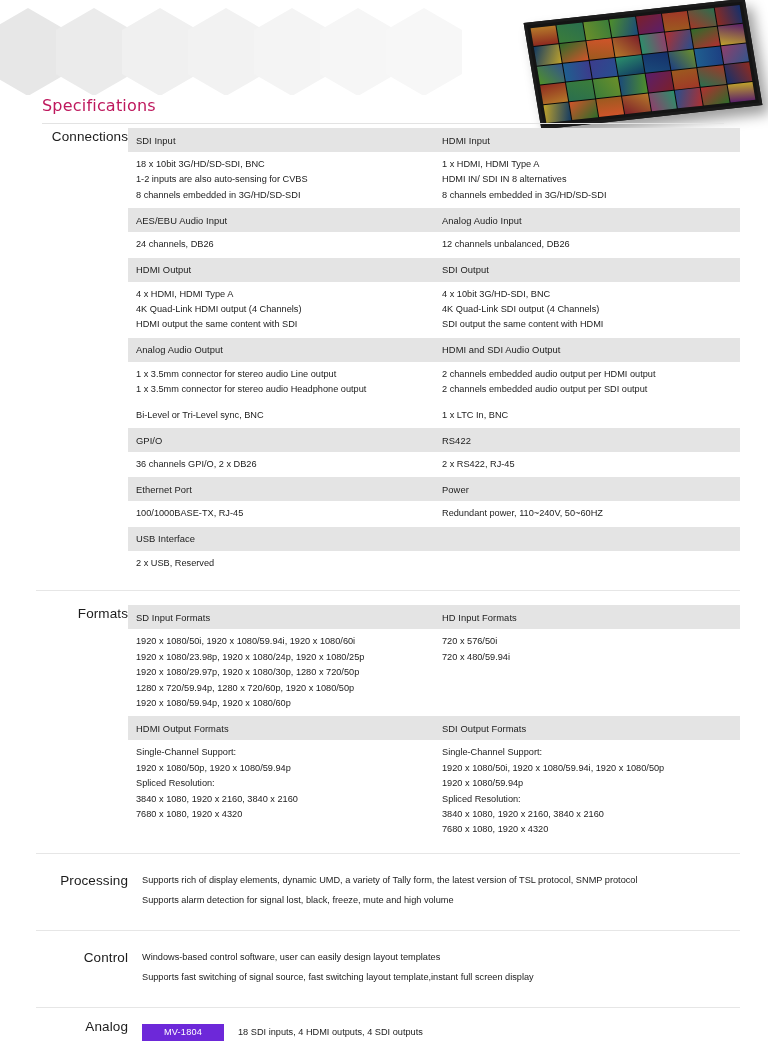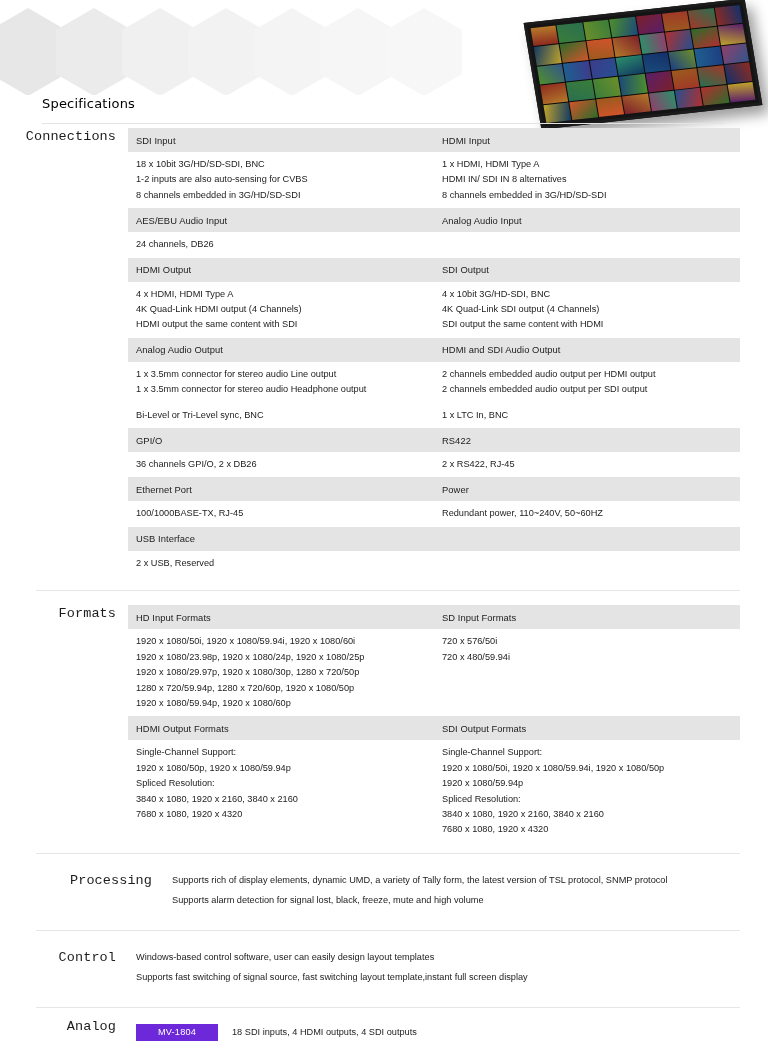--- a/index.html
+++ b/index.html
@@ -63,23 +63,23 @@
     gap: 1px;
     background: #0a0a0a;
   }
   .vw-cell { width: 100%; height: 100%; }
 
   
   .spec-title {
     position: absolute;
     top: 96px;
     left: 42px;
-    font-size: 13px;
+    font-size: 16px;
     letter-spacing: 0.2px;
-    color: #000000;
+    color: #be185d;
     font-family: "DejaVu Sans", sans-serif;
   }
   .title-rule {
     position: absolute;
     top: 123px;
     left: 42px;
     width: 682px;
     height: 1px;
     background: #e3e3e3;
   }
@@ -93,25 +93,25 @@
   }
   .section {
     position: relative;
     display: flex;
     align-items: flex-start;
   }
   .section-label {
     width: 128px;
     flex: 0 0 128px;
     text-align: right;
-    padding-right: 12px;
+    padding-right: 0;
     box-sizing: border-box;
     font-size: 13.5px;
     color: #1c1c1c;
-    font-family: Liberation Mono, monospace;
+    font-family: Liberation Sans, sans-serif;
     letter-spacing: 0.1px;
   }
   .section-body {
     flex: 1 1 auto;
     padding-right: 28px;
   }
 
   .divider {
     height: 1px;
     background: #e6e6e6;
@@ -144,21 +144,21 @@
     padding-bottom: 5px;
   }
   .line {
     font-size: 9.2px;
     line-height: 15.4px;
     color: #222;
     white-space: nowrap;
   }
 
   
-  .para-block { padding: 6px 0 10px 8px; }
+  .para-block { padding: 6px 0 10px 8px; margin-left: 6px; }
   .para-line {
     font-size: 9.2px;
     line-height: 20px;
     color: #222;
   }
 
   
   .mo-row { display: flex; align-items: flex-start; padding-left: 8px; }
   .badge {
     flex: 0 0 auto;
@@ -258,20 +258,23 @@
           </div>
         </div>
         <div class="row-head">
           <div class="col col-head">AES/EBU Audio Input</div>
           <div class="col col-head">Analog Audio Input</div>
         </div>
         <div class="row-body">
           <div class="col col-body">
             <div class="line">24  channels, DB26</div>
           </div>
+          <div class="col col-body">
+            <div class="line">12 channels unbalanced, DB26</div>
+          </div>
         </div>
         <div class="row-head">
           <div class="col col-head">HDMI Output</div>
           <div class="col col-head">SDI Output</div>
         </div>
         <div class="row-body">
           <div class="col col-body">
             <div class="line">4 x HDMI, HDMI Type A</div>
             <div class="line">4K Quad-Link HDMI output (4 Channels)</div>
             <div class="line">HDMI output the same content with SDI</div>
@@ -338,22 +341,22 @@
           </div>
           <div class="col col-body"></div>
         </div>
       </div>
     </div>
     <div class="divider" style="margin-top: 14px; margin-bottom: 14px;"></div>
     <div class="section">
       <div class="section-label" style="padding-top: 1px;">Formats</div>
       <div class="section-body">
         <div class="row-head">
+          <div class="col col-head">SD Input Formats</div>
           <div class="col col-head">HD Input Formats</div>
-          <div class="col col-head">SD Input Formats</div>
         </div>
         <div class="row-body">
           <div class="col col-body">
             <div class="line">1920 x 1080/50i, 1920 x 1080/59.94i, 1920 x 1080/60i</div>
             <div class="line">1920 x 1080/23.98p, 1920 x 1080/24p, 1920 x 1080/25p</div>
             <div class="line">1920 x 1080/29.97p, 1920 x 1080/30p, 1280 x 720/50p</div>
             <div class="line">1280 x 720/59.94p, 1280 x 720/60p, 1920 x 1080/50p</div>
             <div class="line">1920 x 1080/59.94p, 1920 x 1080/60p</div>
           </div>
           <div class="col col-body">
@@ -379,21 +382,21 @@
             <div class="line">1920 x 1080/59.94p</div>
             <div class="line">Spliced Resolution:</div>
             <div class="line">3840 x 1080, 1920 x 2160, 3840 x 2160</div>
             <div class="line">7680 x 1080, 1920 x 4320</div>
           </div>
         </div>
       </div>
     </div>
     <div class="divider" style="margin-top: 10px; margin-bottom: 10px;"></div>
     <div class="section">
-      <div class="section-label" style="padding-top: 9px; margin-left: 36px;">Processing</div>
+      <div class="section-label" style="padding-top: 9px;">Processing</div>
       <div class="section-body">
         <div class="para-block">
           <div class="para-line">Supports rich of display elements, dynamic UMD, a variety of Tally form, the latest version of TSL protocol, SNMP protocol</div>
           <div class="para-line">Supports alarm detection for signal lost, black, freeze, mute and high volume</div>
         </div>
       </div>
     </div>
     <div class="divider" style="margin-top: 10px; margin-bottom: 10px;"></div>
     <div class="section">
       <div class="section-label" style="padding-top: 9px;">Control</div>

